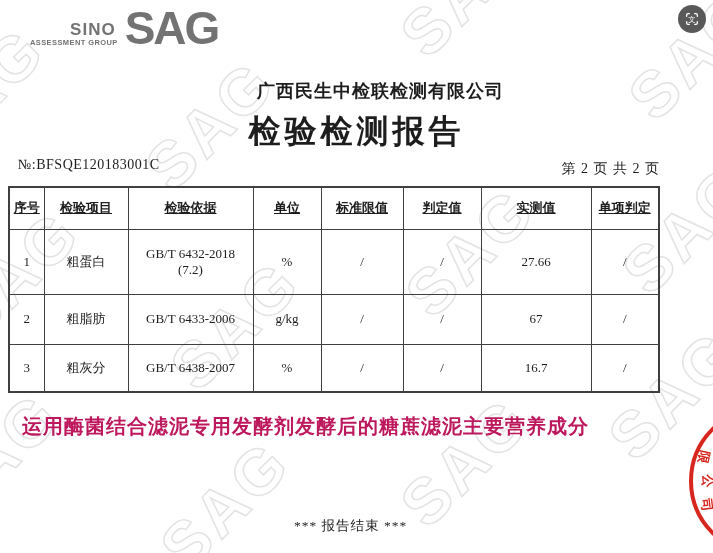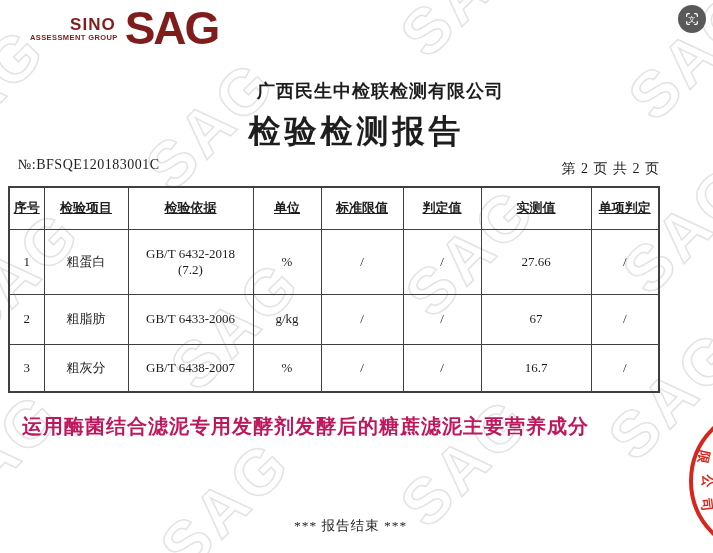--- a/index.html
+++ b/index.html
@@ -24,21 +24,21 @@
     color: transparent;
     -webkit-text-stroke: 1.5px #e3e3e3;
     transform: rotate(-45deg);
     white-space: nowrap;
     user-select: none;
   }
 
   .content { position: absolute; inset: 0; z-index: 1; }
 
   
-  .logo { position: absolute; left: 30px; top: 10px; display: flex; align-items: center; color: #7f1d1d; }
+  .logo { position: absolute; left: 30px; top: 10px; display: flex; align-items: flex-end; color: #737373; }
   .logo-left { display: flex; flex-direction: column; align-items: flex-end; font-family: "Liberation Sans", sans-serif; }
   .logo-sino { font-size: 17px; font-weight: bold; letter-spacing: 1px; line-height: 1; margin-right: 2px; }
   .logo-ag { font-size: 7.5px; font-weight: bold; letter-spacing: 0.4px; line-height: 1.25; }
   .logo-cn { font-size: 18px; font-weight: bold; letter-spacing: 1.5px; line-height: 1.15; align-self: flex-start; white-space: nowrap; }
   .logo-sag { font-family: "Liberation Sans", sans-serif; font-size: 46px; font-weight: bold; letter-spacing: -2px; line-height: 0.82; margin-left: 7px; }
 
   
   .translate-btn {
     position: absolute; left: 678px; top: 5px; width: 28px; height: 28px;
     background: #595959; border-radius: 50%; border: none;

